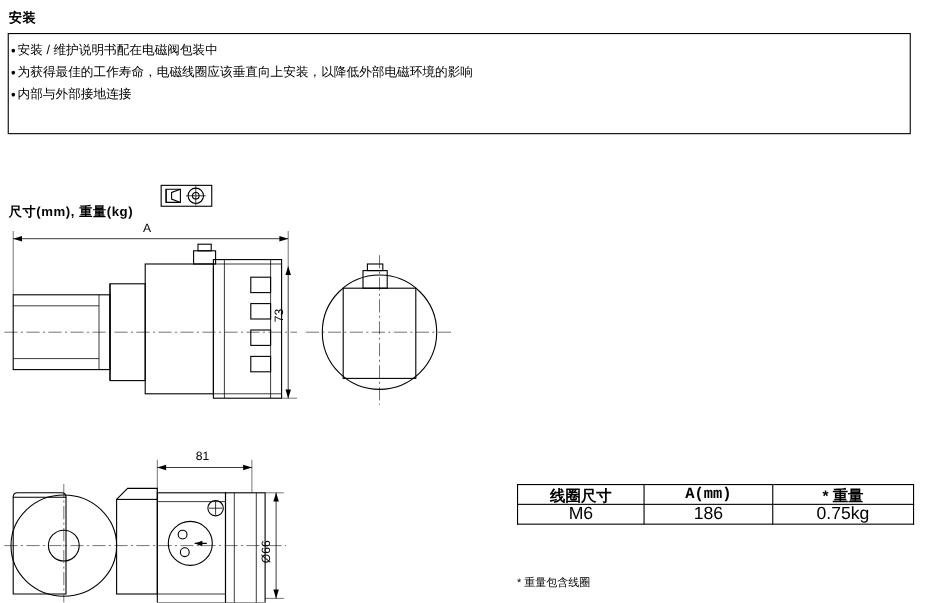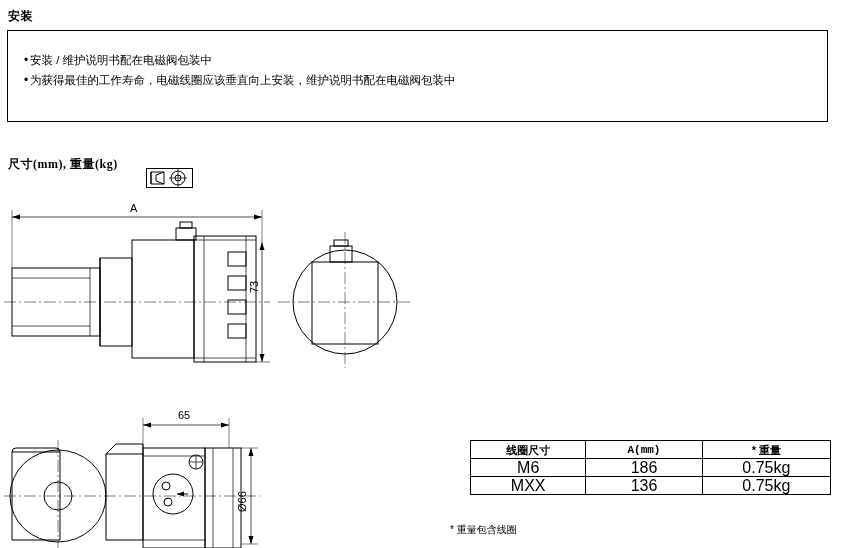--- a/index.html
+++ b/index.html
@@ -5,54 +5,55 @@
   html,body{margin:0;padding:0;background:#ffffff;}
   body{width:843px;height:548px;position:relative;font-family:"Liberation Sans","DejaVu Sans",sans-serif;color:#000;}
   .page{position:relative;width:843px;height:548px;overflow:hidden;}
 
   
   .sec-title{position:absolute;font-weight:bold;font-size:12px;letter-spacing:0.5px;}
   #install-title{left:8px;top:8px;}
 
   
   .install-box{position:absolute;left:7px;top:30px;width:821px;height:92px;border:1px solid #000;box-sizing:border-box;}
-  .install-list{margin:14px;padding:5px 0 0 0;list-style:none;}
+  .install-list{margin:0;padding:5px 0 0 0;list-style:none;}
   .install-list li{font-size:11.5px;line-height:20px;padding-left:8px;position:relative;white-space:nowrap;}
   .install-list li:before{content:"\2022";position:absolute;left:2px;top:0;font-size:12px;}
 
   
-  #dim-title{left:8px;top:156px;font-family:Liberation Serif, serif;}
+  #dim-title{left:8px;top:184px;}
   .proj-icon{position:absolute;left:146px;top:168px;width:47px;height:20px;border:1px solid #000;box-sizing:border-box;}
   .proj-icon svg{display:block;}
 
   
   .draw{position:absolute;left:0;top:0;width:843px;height:548px;pointer-events:none;}
 
   
   .tbl-wrap{position:absolute;left:470px;top:440px;width:361px;}
   table.dims{border-collapse:collapse;width:361px;font-size:11px;}
   table.dims th, table.dims td{border:1px solid #000;text-align:center;height:17px;padding:0;line-height:16px;}
-  table.dims th{font-weight:bold;font-size:11px;}
+  table.dims th{font-weight:bold;font-size:14px;}
   table.dims td{font-size:16px;}
   .col1{width:115px;} .col2{width:116px;font-family:Liberation Mono, monospace;} .col3{width:128px;}
-  .tbl-note{position:absolute;left:450px;top:523px;font-size:10px;}
+  .tbl-note{position:absolute;left:470px;top:523px;font-size:10px;}
 
   .lbl{position:absolute;font-size:11px;}
 </style>
 </head>
 <body>
 
 <div class="page">
 
   <div class="sec-title" id="install-title">安装</div>
 
   <div class="install-box">
     <ul class="install-list">
       <li>安装 / 维护说明书配在电磁阀包装中</li>
-      <li>为获得最佳的工作寿命，电磁线圈应该垂直向上安装，维护说明书配在电磁阀包装中</li>
+      <li>为获得最佳的工作寿命，电磁线圈应该垂直向上安装，以降低外部电磁环境的影响</li>
+      <li>内部与外部接地连接</li>
     </ul>
   </div>
 
   <div class="sec-title" id="dim-title">尺寸(mm), 重量(kg)</div>
 
   <div class="proj-icon">
     <svg width="45" height="18" viewBox="0 0 45 18">
 
       <path d="M4 3 L17 3 L17 15 L4 15 Z" fill="none" stroke="#000" stroke-width="1"></path>
       <path d="M4 3 L4 15" fill="none" stroke="#000" stroke-width="1"></path>
@@ -145,41 +146,36 @@
       <line x1="251" y1="448" x2="251" y2="544" stroke-width="0.7"></line>
       <path d="M251 448 L248.5 456 L253.5 456 Z" fill="#000" stroke="none"></path>
       <path d="M251 544 L248.5 536 L253.5 536 Z" fill="#000" stroke="none"></path>
       <line x1="241" y1="448" x2="258" y2="448" stroke-width="0.5"></line>
       <line x1="241" y1="544" x2="258" y2="544" stroke-width="0.5"></line>
     </g>
   </svg>
 
   <div class="lbl" style="left:130px;top:202px;">A</div>
   <div class="lbl" style="left:248px;top:293px;transform:rotate(-90deg);transform-origin:left top;">73</div>
-  <div class="lbl" style="left:178px;top:409px;">65</div>
+  <div class="lbl" style="left:178px;top:409px;">81</div>
   <div class="lbl" style="left:236px;top:512px;transform:rotate(-90deg);transform-origin:left top;">Ø66</div>
 
   <div class="tbl-wrap">
     <table class="dims">
       <thead>
         <tr>
           <th class="col1">线圈尺寸</th>
           <th class="col2">A(mm)</th>
           <th class="col3">* 重量</th>
         </tr>
       </thead>
       <tbody>
         <tr>
           <td>M6</td>
           <td>186</td>
           <td>0.75kg</td>
         </tr>
-        <tr>
-          <td>MXX</td>
-          <td>136</td>
-          <td>0.75kg</td>
-        </tr>
       </tbody>
     </table>
   </div>
   <div class="tbl-note">* 重量包含线圈</div>
 
 </div>
 
 </body></html>

